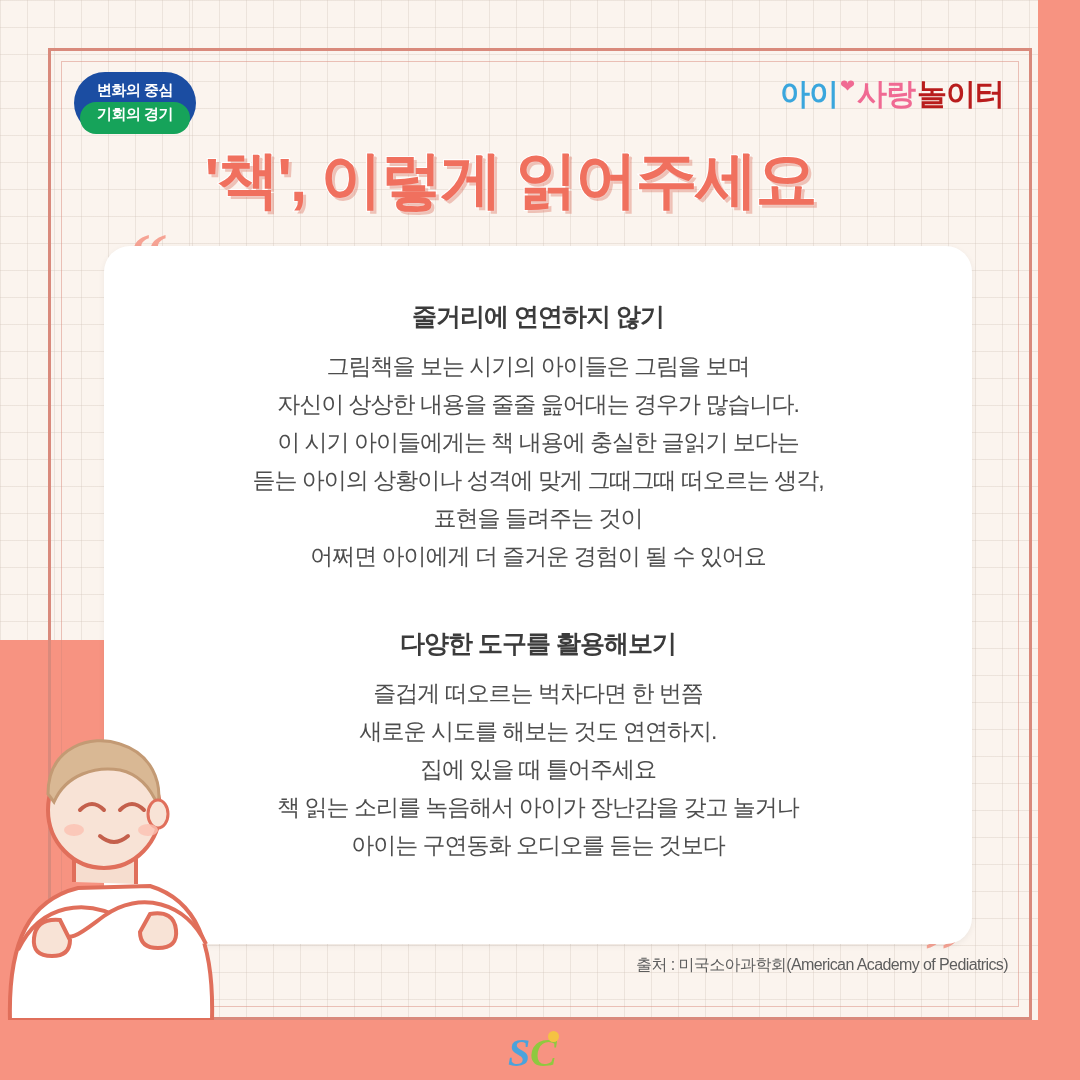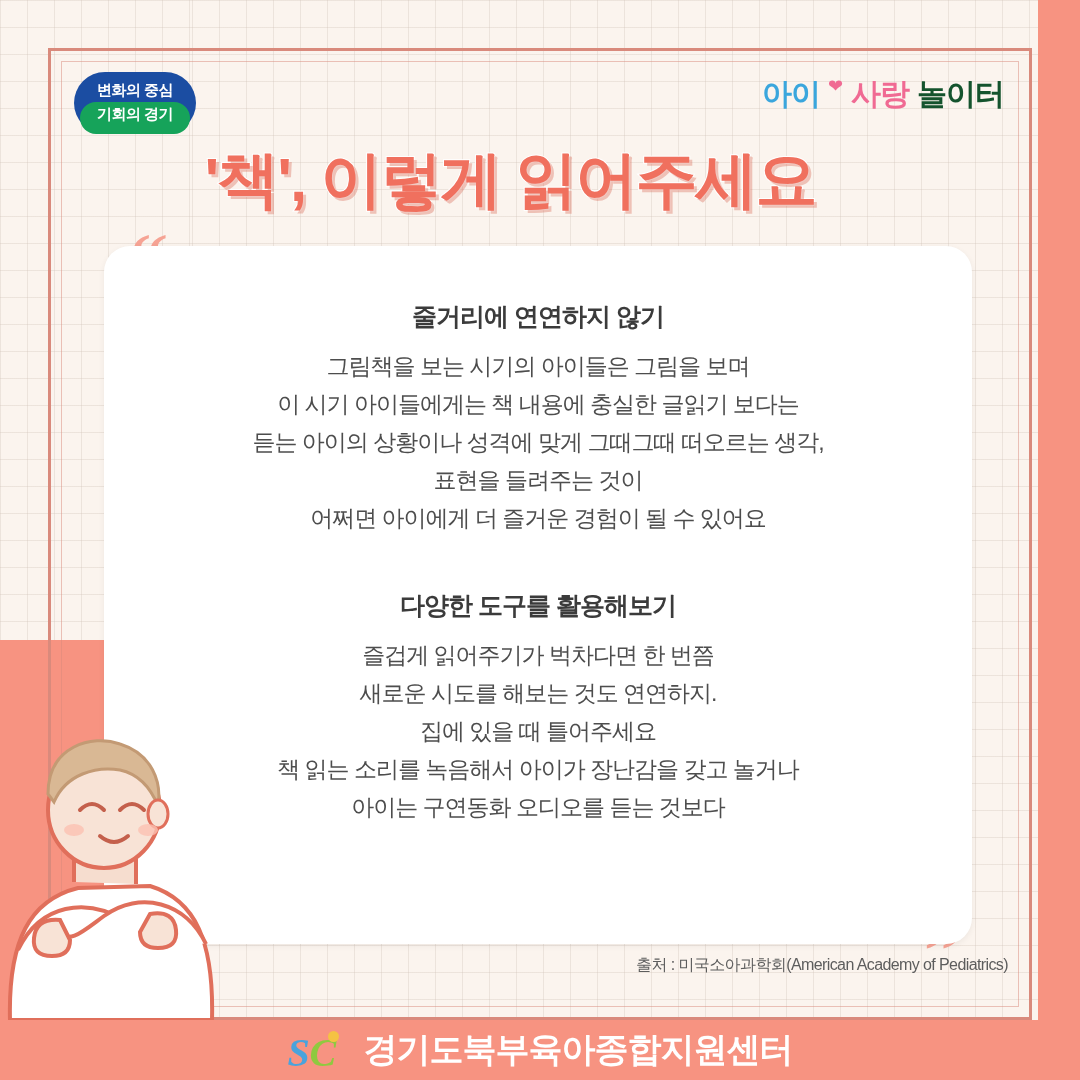--- a/index.html
+++ b/index.html
@@ -95,30 +95,30 @@
   .gg-badge .l1 { top: 9px; }
   .gg-badge .l2 { top: 33px; }
 
   
   .brand {
     position: absolute;
     right: 76px; top: 74px;
     height: 40px;
     display: flex;
     align-items: center;
-    gap: 8px;
+    gap: 2px;
   }
   .brand .w {
     font-size: 30px;
     font-weight: bold;
     letter-spacing: -1px;
   }
   .brand .c-blue { color: #3aa6dd; }
   .brand .c-pink { color: #f06a93; }
-  .brand .c-green { color: #14532d; }
+  .brand .c-green { color: #b91c1c; }
   .brand .heart {
     color: #f06a93;
     font-size: 18px;
     position: relative;
     top: -8px;
   }
 
   
   .title {
     position: absolute;
@@ -274,31 +274,32 @@
 <div class="quote-open">“</div>
 <div class="quote-close">”</div>
 
 <div class="card"></div>
 
 <div class="content">
 
   <div>
     <div class="sec-head">줄거리에 연연하지 않기</div>
     <div class="sec-line">그림책을 보는 시기의 아이들은 그림을 보며</div>
+    <div class="sec-line">자신이 상상한 내용을 줄줄 읊어대는 경우가 많습니다.</div>
     <div class="sec-line">이 시기 아이들에게는 책 내용에 충실한 글읽기 보다는</div>
     <div class="sec-line">듣는 아이의 상황이나 성격에 맞게 그때그때 떠오르는 생각,</div>
     <div class="sec-line">표현을 들려주는 것이</div>
     <div class="sec-line">어쩌면 아이에게 더 즐거운 경험이 될 수 있어요</div>
   </div>
 
   <div class="sec-gap"></div>
 
   <div>
     <div class="sec-head">다양한 도구를 활용해보기</div>
-    <div class="sec-line">즐겁게 읽어주기가 벅차다면 한 번쯤</div>
+    <div class="sec-line">즐겁게 떠오르는 벅차다면 한 번쯤</div>
     <div class="sec-line">새로운 시도를 해보는 것도 연연하지.</div>
     <div class="sec-line">집에 있을 때 틀어주세요</div>
     <div class="sec-line">책 읽는 소리를 녹음해서 아이가 장난감을 갖고 놀거나</div>
     <div class="sec-line">아이는 구연동화 오디오를 듣는 것보다</div>
   </div>
 
 </div>
 
 <div class="source">
   <div>출처 : 미국소아과학회(American Academy of Pediatrics)</div>
@@ -330,14 +331,13 @@
   <path d="M150 224 q24 -4 26 16 q2 18 -18 18 q-18 0 -18 -16 z" fill="#f8e3d6" stroke="#e06f5b" stroke-width="4"></path>
   <path d="M60 230 q-24 -2 -26 18 q-2 18 18 18 q18 0 18 -16 z" fill="#f8e3d6" stroke="#e06f5b" stroke-width="4"></path>
 </svg>
 
 <div class="footer">
   <div class="footer-logo">
     <span class="s1">S</span>
     <span class="s2">C</span>
     <span class="dot"></span>
   </div>
-  <div class="footer-text">경기도북부육아종합지원센터</div>
 </div>
 
 </body></html>

